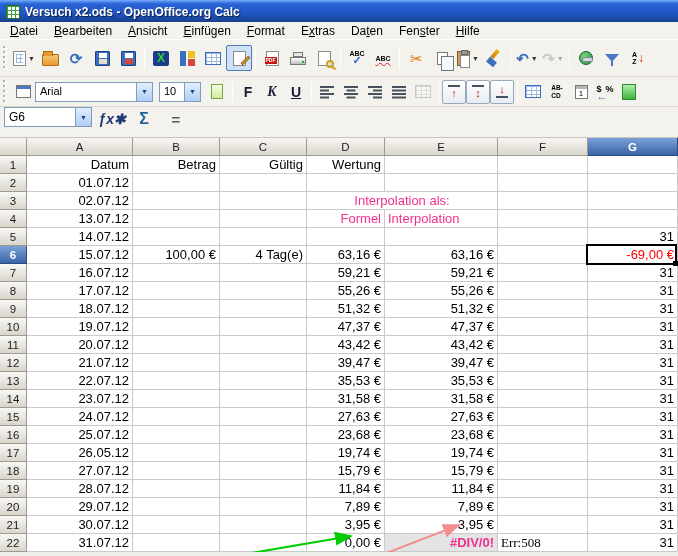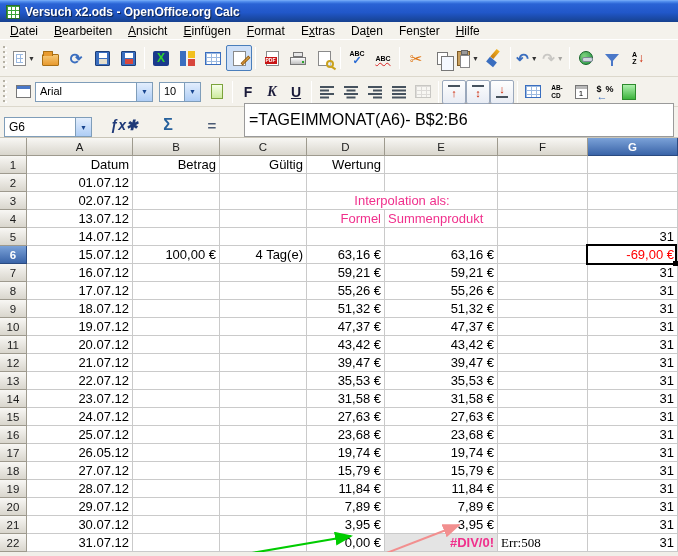--- a/index.html
+++ b/index.html
@@ -103,21 +103,21 @@
   .wrap-label { font-size:6.5px; font-weight:bold; line-height:1.1; text-align:left; }
   .calendar { width:13px; height:14px; background:#fff; border:1px solid #777; position:relative; font-size:8px; display:flex; align-items:flex-end; justify-content:center; }
   .calendar:before { content:""; position:absolute; top:0; left:0; right:0; height:3px; background:#b8b8b8; }
   .currency-ic { position:relative; width:17px; height:16px; font-weight:bold; }
   .currency-ic .d { position:absolute; left:0; top:0; font-size:9px; }
   .currency-ic .p { position:absolute; right:0; top:0; font-size:9px; }
   .currency-ic .ar { position:absolute; left:0; bottom:-2px; color:#3a6ebf; font-size:11px; font-weight:bold; }
   .clip-edge { width:14px; height:16px; background:linear-gradient(#aef0ae,#3cb43c); border:1px solid #2d8a2d; flex:0 0 auto; }
 
   
-  .fbar { height:31px; display:flex; align-items:flex-end; background:#f4f2ec; border-bottom:1px solid #c9c5b8; padding:0 4px; gap:20px; }
+  .fbar { height:31px; display:flex; align-items:flex-start; background:#f4f2ec; border-bottom:1px solid #c9c5b8; padding:0 4px; gap:8px; }
   .namebox { display:flex; height:20px; border:1px solid #7f9db9; background:#fff; width:88px; flex:0 0 auto; }
   .namebox .val { flex:1; padding:2px 4px; font-size:12px; }
   .namebox .btn { width:16px; background:linear-gradient(180deg,#e3eefd,#aecdf5); border-left:1px solid #7f9db9; display:flex; align-items:center; justify-content:center; font-size:7px; color:#18448e; }
   .fbtn { width:24px; height:24px; display:flex; align-items:center; justify-content:center; flex:0 0 auto; }
   .fx { font-size:14px; font-weight:bold; font-style:italic; color:#203a78; position:relative; }
   .sigma { font-size:16px; font-weight:bold; color:#26619c; }
   .equals { font-size:15px; font-weight:bold; color:#4a5a74; }
   .finput { flex:1; height:20px; border:1px solid #9a9a9a; background:#fff; display:flex; align-items:center; padding:16px 4px; font-size:16px; white-space:nowrap; overflow:hidden;margin-top:44px; }
 
   
@@ -430,21 +430,21 @@
       <div class="cell ac" style="color: rgb(240, 48, 140); grid-column: span 2;">Interpolation als:</div>
       <div class="cell"></div>
       <div class="cell"></div>
     </div>
     <div class="srow">
       <div class="rnum">4</div>
       <div class="cell">13.07.12</div>
       <div class="cell"></div>
       <div class="cell"></div>
       <div class="cell" style="color: rgb(240, 48, 140);">Formel</div>
-      <div class="cell al" style="color: rgb(240, 48, 140);">Summenprodukt</div>
+      <div class="cell al" style="color: rgb(240, 48, 140);">Interpolation</div>
       <div class="cell"></div>
       <div class="cell"></div>
     </div>
     <div class="srow">
       <div class="rnum">5</div>
       <div class="cell">14.07.12</div>
       <div class="cell"></div>
       <div class="cell"></div>
       <div class="cell"></div>
       <div class="cell"></div>

